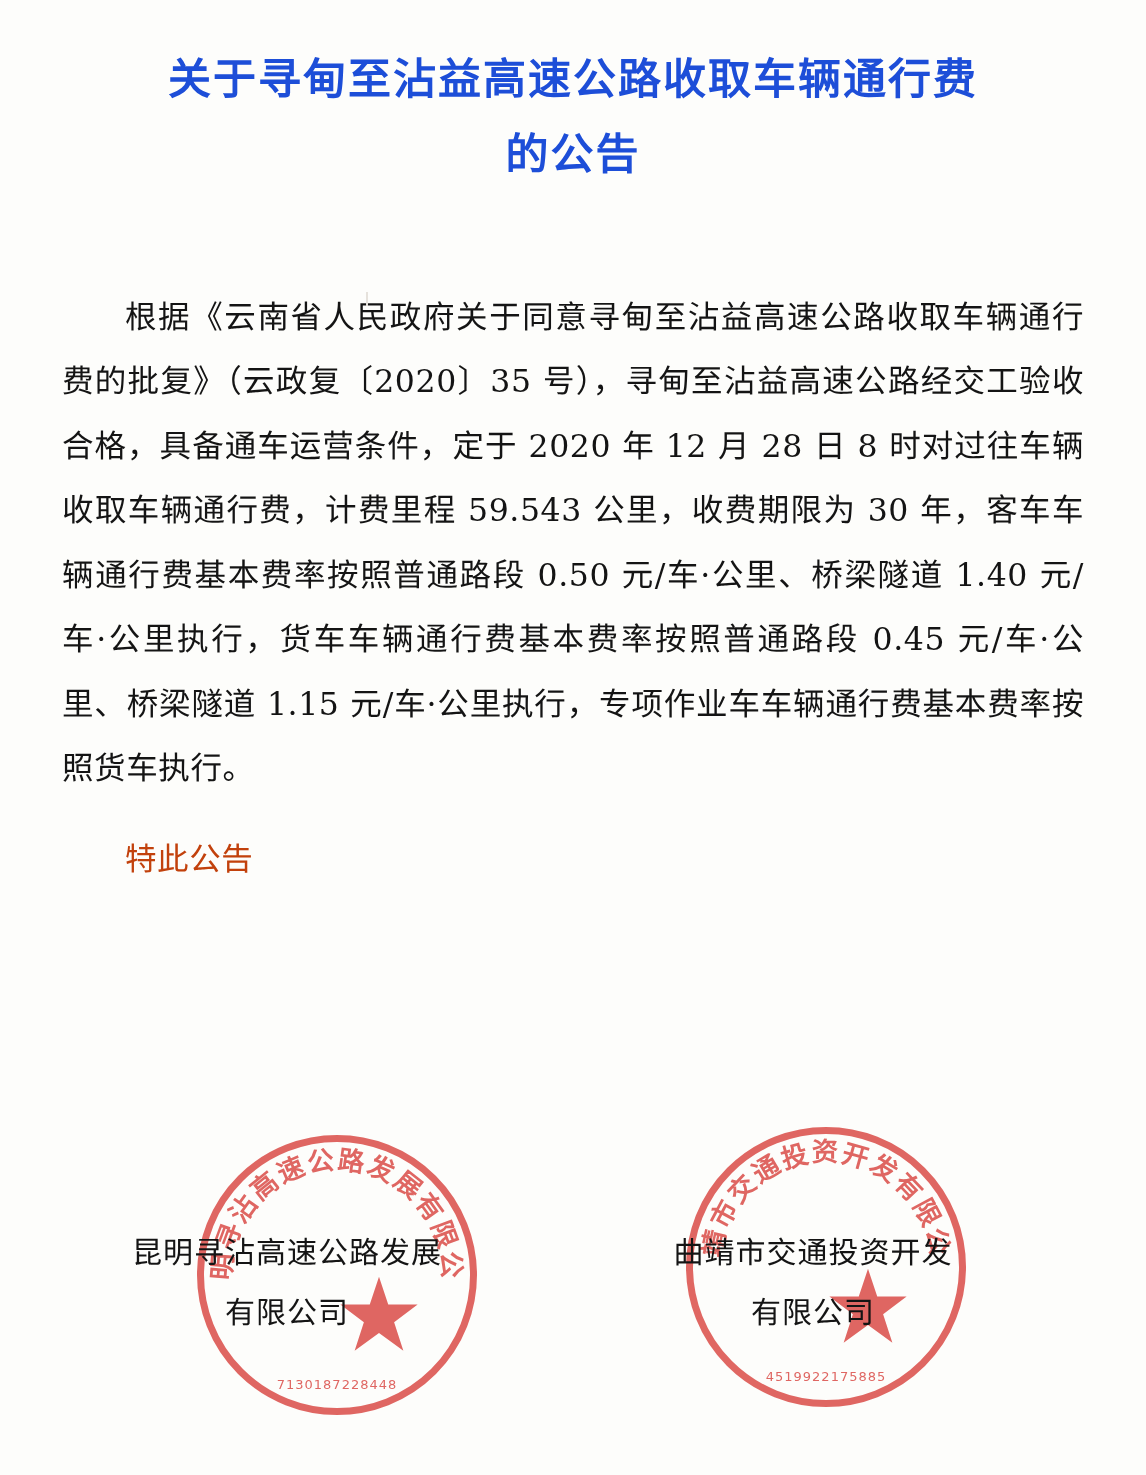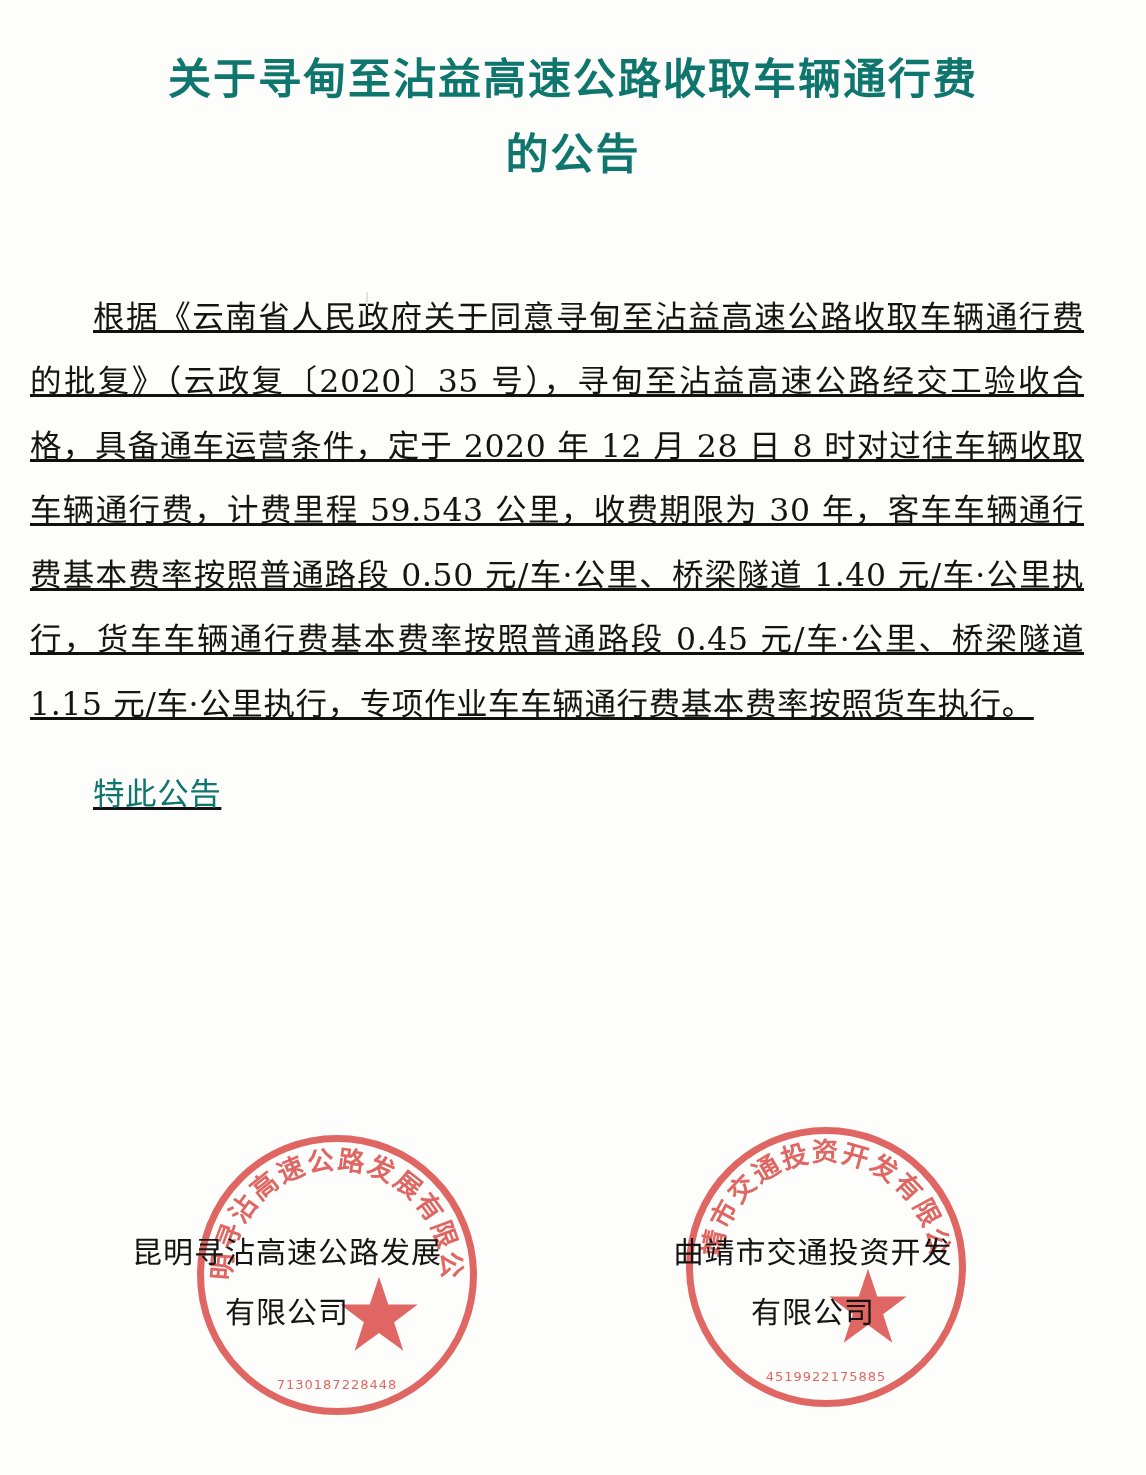--- a/index.html
+++ b/index.html
@@ -28,49 +28,48 @@
 
   
   .doc-title {
     margin: 0;
     padding: 42px 95px 0 95px;
     font-size: 43px;
     line-height: 1.75;
     font-weight: 700;
     text-align: center;
     letter-spacing: 2px;
-    color: #0f766e;
+    color: #1d4ed8;
     font-family: Liberation Serif, serif;
   }
 
   
   .doc-body {
-    padding: 0 62px 0 30px;
+    padding: 0 62px 0 62px;
     margin-top: 92px;
-    text-decoration: underline;
   }
 
   .para {
     font-size: 31.5px;
     line-height: 2.05;
     text-align: justify;
     text-justify: inter-ideograph;
     letter-spacing: 0.6px;
     text-indent: 2em;
     margin: 0 0 10px 0;
     color: #141414;
   }
 
   .para-short {
     font-size: 31.5px;
     line-height: 2.05;
     letter-spacing: 0.6px;
     text-indent: 2em;
     margin: 26px 0 0 0;
-    color: #0f766e;
+    color: #c2410c;
   }
 
   
   .sign-area {
     position: absolute;
     left: 0;
     right: 0;
     top: 1135px;
     height: 300px;
   }

